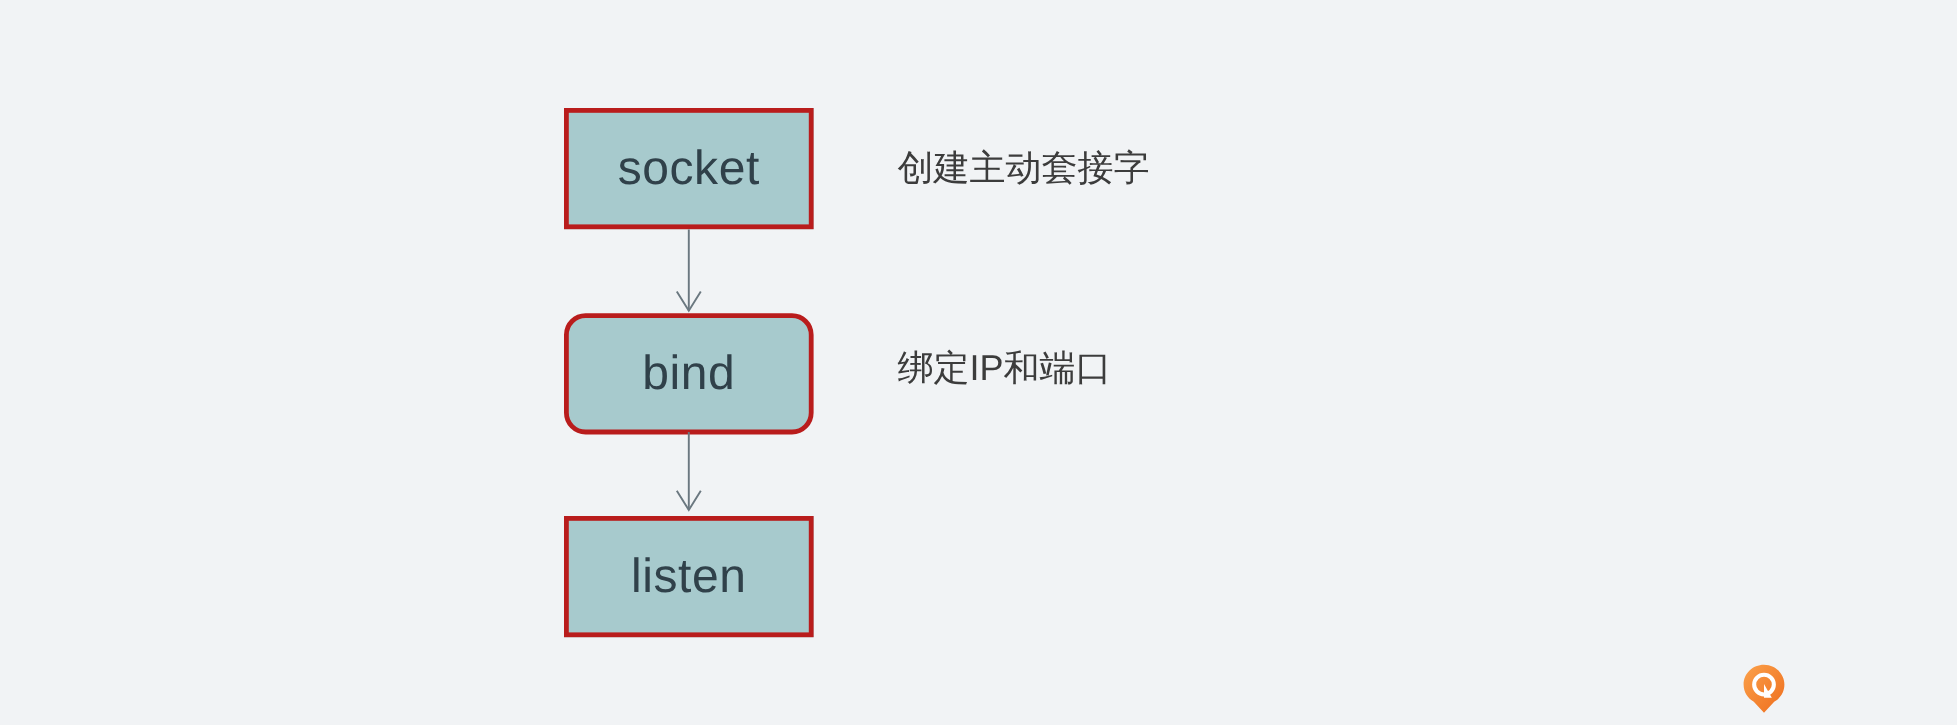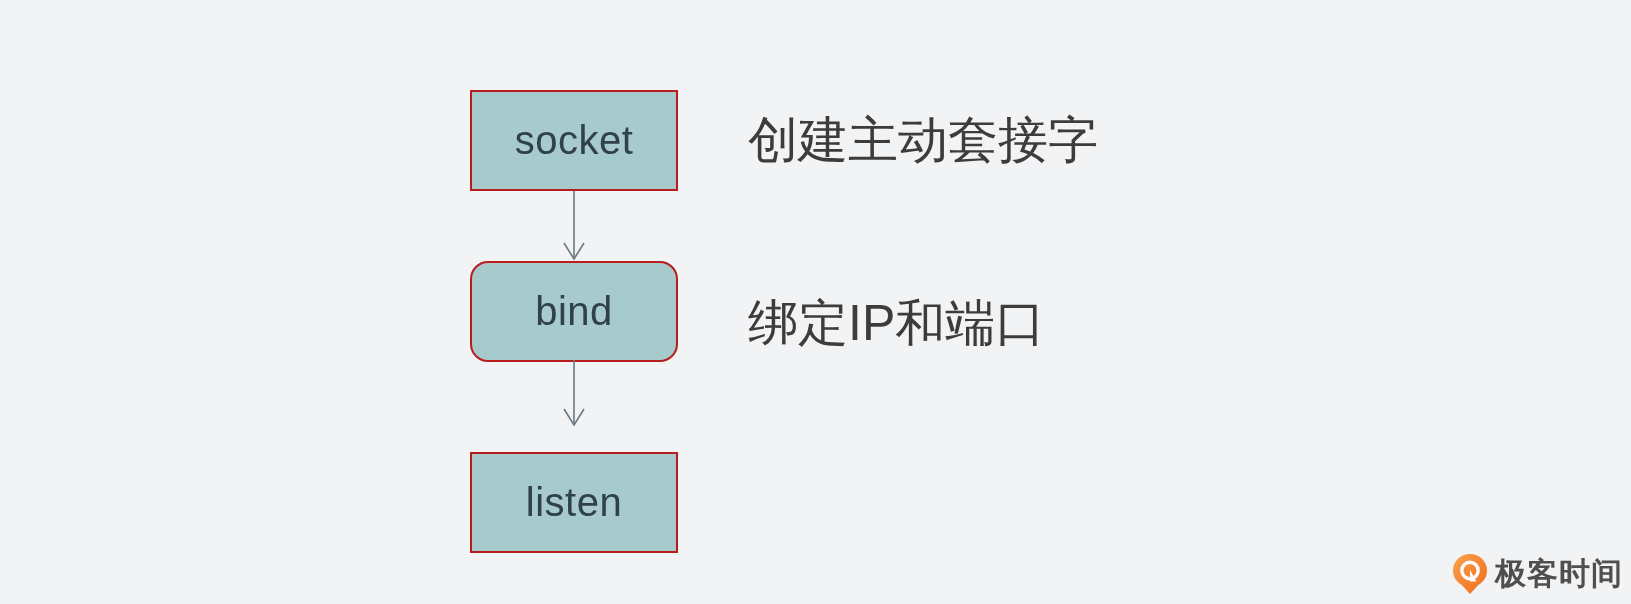--- a/index.html
+++ b/index.html
@@ -14,53 +14,53 @@
     width: 1631px;
     height: 604px;
     background: #f1f3f5;
   }
   .step-box {
     position: absolute;
     left: 470px;
     width: 208px;
     height: 101px;
     background: #a7cacd;
-    border: 2px solid #b91c1c;
+    border: 4px solid #b91c1c;
     display: flex;
     align-items: center;
     justify-content: center;
     font-size: 40px;
     color: #30414a;
     letter-spacing: 0.5px;
   }
   .box-socket { top: 90px; }
   .box-bind   { top: 261px; border-radius: 18px; }
-  .box-listen { top: 452px; }
+  .box-listen { top: 430px; }
 
   .arrow {
     position: absolute;
     left: 559px; 
     width: 30px;
   }
   .arrow-1 { top: 191px; height: 70px; }
   .arrow-2 { top: 360px; height: 67px; }
   .arrow svg { display: block; width: 100%; height: 100%; }
 
   .step-desc {
     position: absolute;
     left: 748px;
     height: 101px;
     display: flex;
     align-items: center;
-    font-size: 50px;
+    font-size: 30px;
     color: #3c3c3c;
     white-space: nowrap;
   }
   .desc-1 { top: 90px; }
-  .desc-2 { top: 273px; }
+  .desc-2 { top: 257px; }
   .desc-3 { top: 427px; }
 
   .brand {
     position: absolute;
     left: 1452px;
     top: 553px;
     display: flex;
     align-items: center;
     gap: 7px;
   }
@@ -119,16 +119,15 @@
             <stop offset="1" stop-color="#ee6d1d"></stop>
           </linearGradient>
         </defs>
 
         <path d="M18 1 C27.4 1 35 8.3 35 17.5 C35 24 31.5 29 26.5 31.8 L18 41 L9.5 31.8 C4.5 29 1 24 1 17.5 C1 8.3 8.6 1 18 1 Z" fill="url(#gk)"></path>
 
         <circle cx="18" cy="17.5" r="8.2" fill="none" stroke="#ffffff" stroke-width="3.4"></circle>
         <path d="M18 17 L24.5 28.5 L18 28.5 Z" fill="#ffffff"></path>
       </svg>
     </span>
-    <span class="brand-text">极客时间</span>
   </div>
 
 </div>
 
 </body></html>

